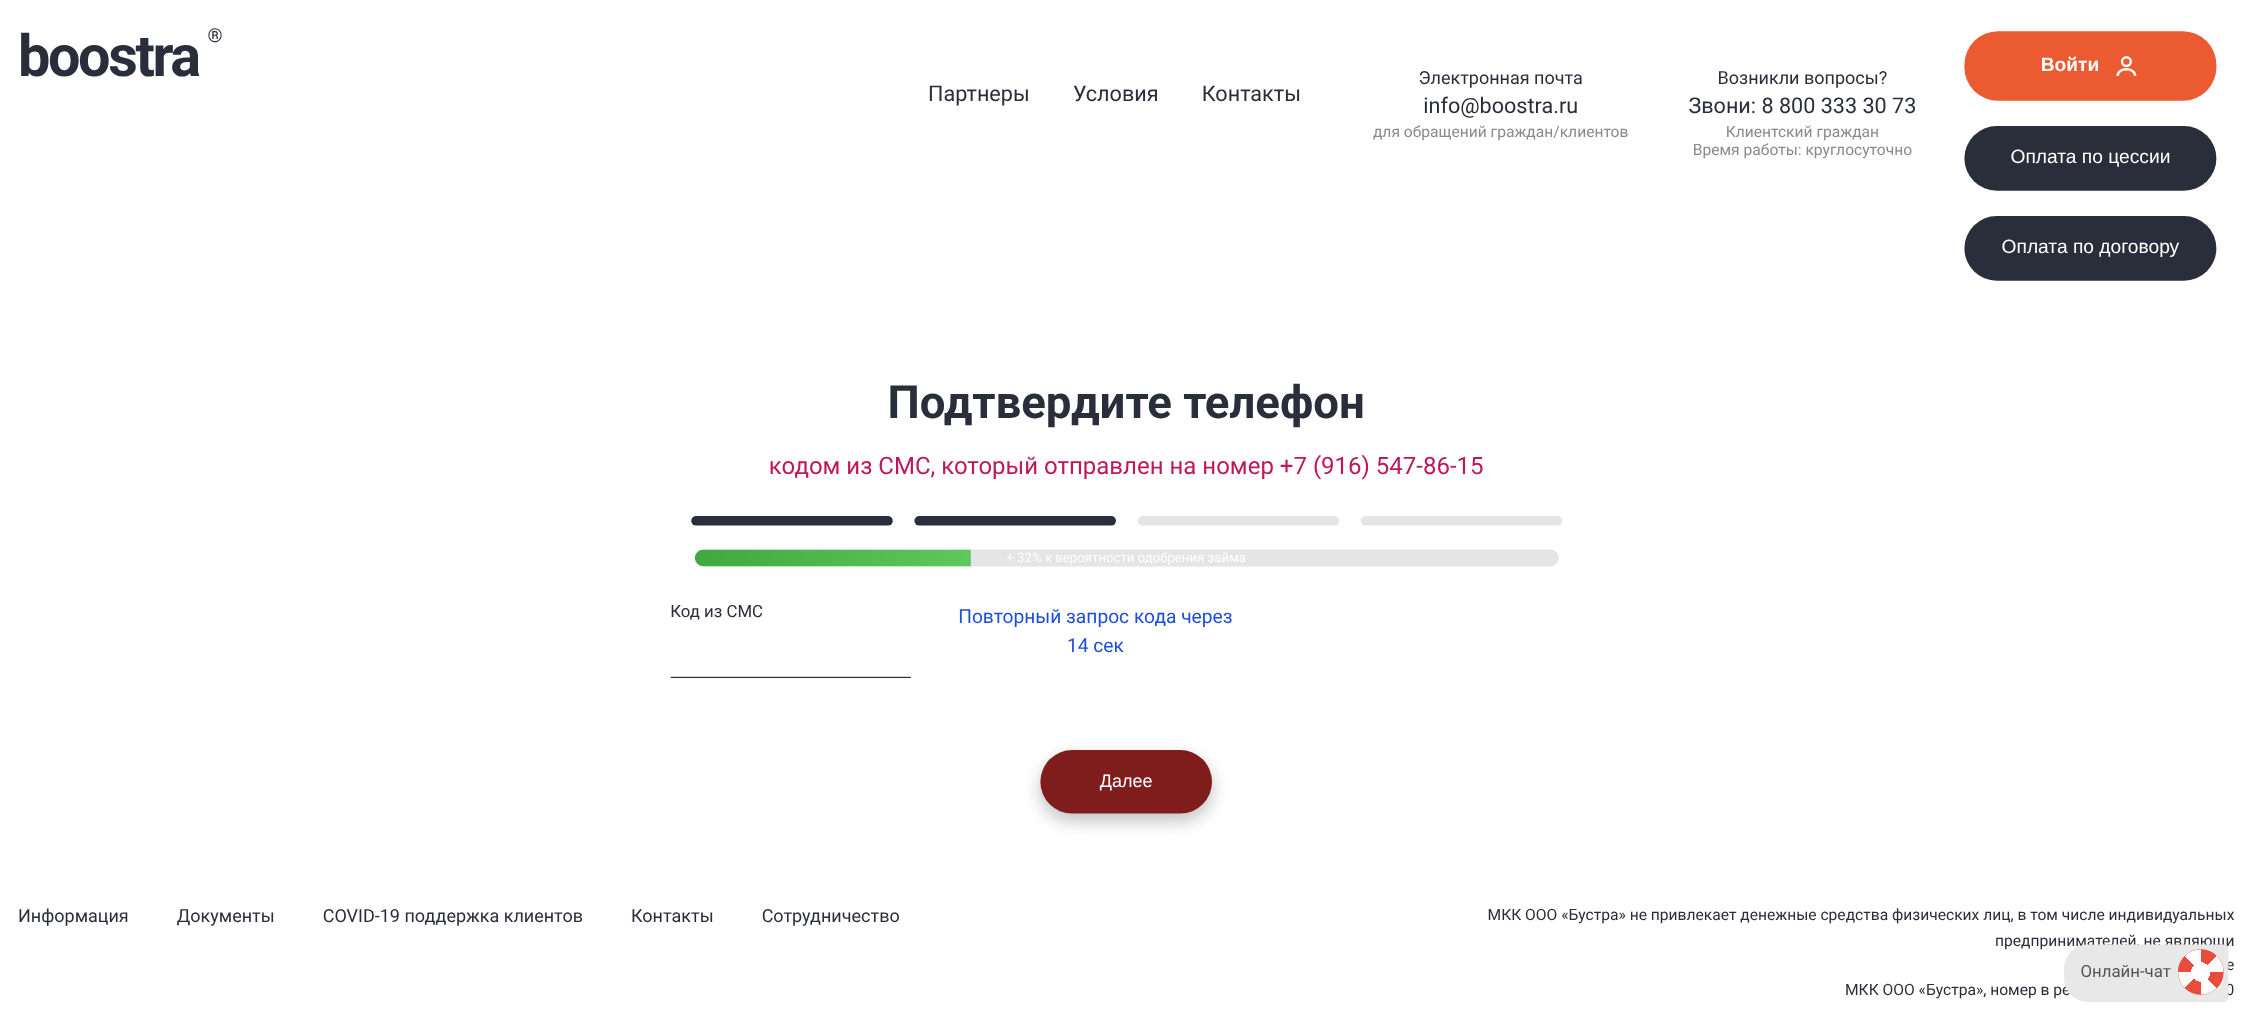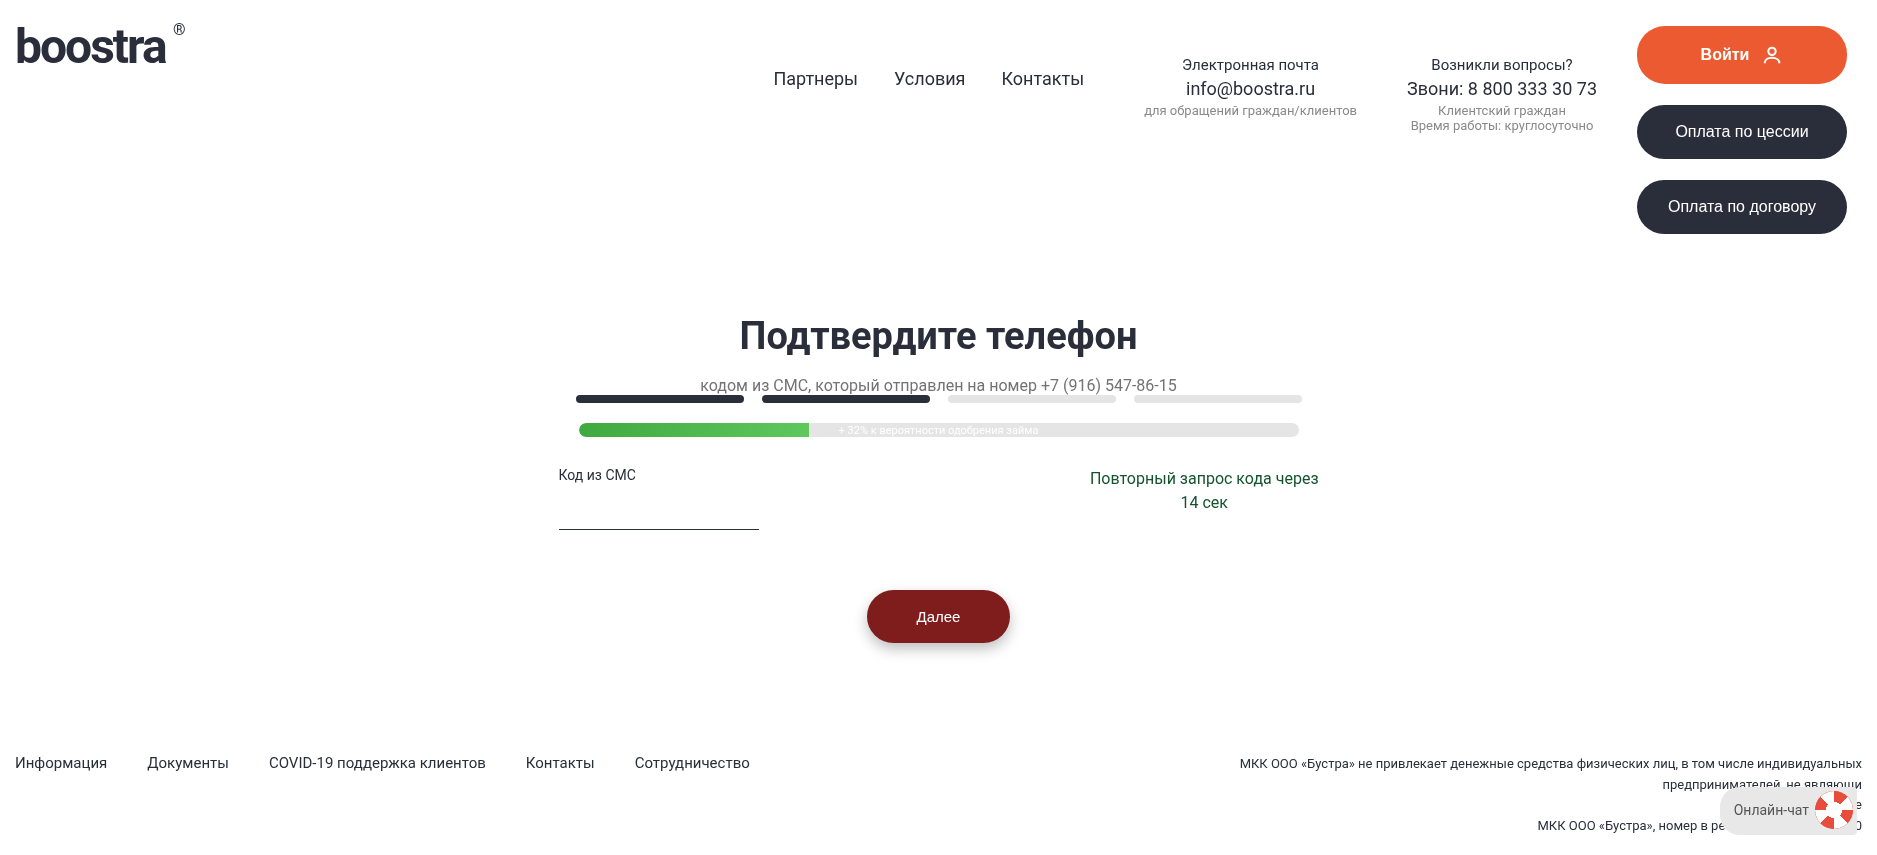--- a/index.html
+++ b/index.html
@@ -18,32 +18,32 @@
 .info-col .sub { font-size: 13px; color: #8a8a8a; }
 .header-buttons { display: flex; flex-direction: column; gap: 10px; margin-left: 40px; margin-top: 8px; }
 .btn { border: none; border-radius: 28px; padding: 18px 30px; font-size: 16px; font-weight: 500; cursor: pointer; display: flex; align-items: center; justify-content: center; gap: 12px; min-width: 210px; }
 .btn-login { background: #eb5a30; color: #fff; font-weight: 600; }
 .btn-dark { background: #2a2e3a; color: #fff; margin-top: 11px; }
 .user-icon { width: 22px; height: 22px; }
 
 
 .main { max-width: 760px; margin: 80px auto 0; text-align: center; }
 .title { font-size: 38px; font-weight: 700; color: #2a2e3a; margin-bottom: 18px; }
-.subtitle { font-size: 16px; color: #737373; }
+.subtitle { font-size: 20px; color: #be185d; margin-bottom: 30px; }
 .steps { display: flex; gap: 18px; justify-content: center; margin-bottom: 20px; }
 .step { width: 168px; height: 8px; background: #e5e5e5; border-radius: 4px; }
 .step.done { background: #2a2e3a; }
 .approval-bar { position: relative; width: 720px; height: 14px; background: #e5e5e5; border-radius: 7px; margin: 0 auto 30px; overflow: hidden; }
 .approval-fill { height: 100%; background: linear-gradient(90deg, #3fa83f, #5ec85e); width: 32%; border-radius: 7px 0 0 7px; }
 .approval-text { position: absolute; left: 50%; top: 50%; transform: translate(-50%, -50%); font-size: 11px; color: #fff; white-space: nowrap; }
-.form-row { display: flex; align-items: flex-start; gap: 50px; justify-content: space-between; margin-bottom: 60px; }
+.form-row { display: flex; align-items: flex-start; gap: 40px; justify-content: flex-start; margin-bottom: 60px; }
 .field { text-align: left; }
 .field-label { font-size: 14px; color: #2a2e3a; margin-bottom: 20px; display: block; }
 .field-input { border: none; border-bottom: 1px solid #2a2e3a; width: 200px; font-size: 16px; padding: 4px 0; outline: none; background: transparent; }
-.resend { text-align: center; font-size: 16px; color: #14532d; line-height: 1.5; }
+.resend { text-align: center; font-size: 16px; color: #1d4ed8; line-height: 1.5; }
 .submit { background: #7f1d1d; color: #fff; border: none; border-radius: 30px; padding: 18px 50px; font-size: 15px; font-weight: 400; cursor: pointer; box-shadow: 0 6px 14px rgba(0,0,0,0.25); }
 
 
 .footer { position: absolute; bottom: 18px; left: 0; right: 0; display: flex; justify-content: space-between; align-items: flex-start; padding: 0 15px; }
 .footer-links { display: flex; gap: 40px; }
 .footer-link { font-size: 15px; color: #2a2e3a; text-decoration: none; cursor: pointer; }
 .footer-text { text-align: right; font-size: 13px; color: #2a2e3a; line-height: 1.6; max-width: 720px; }
 
 
 .chat-widget { position: absolute; bottom: 20px; right: 20px; display: flex; align-items: center; gap: 6px; background: #e8e8e8; border-radius: 20px 4px 4px 20px; padding: 4px 4px 6px 14px; font-size: 14px; color: #555; }

